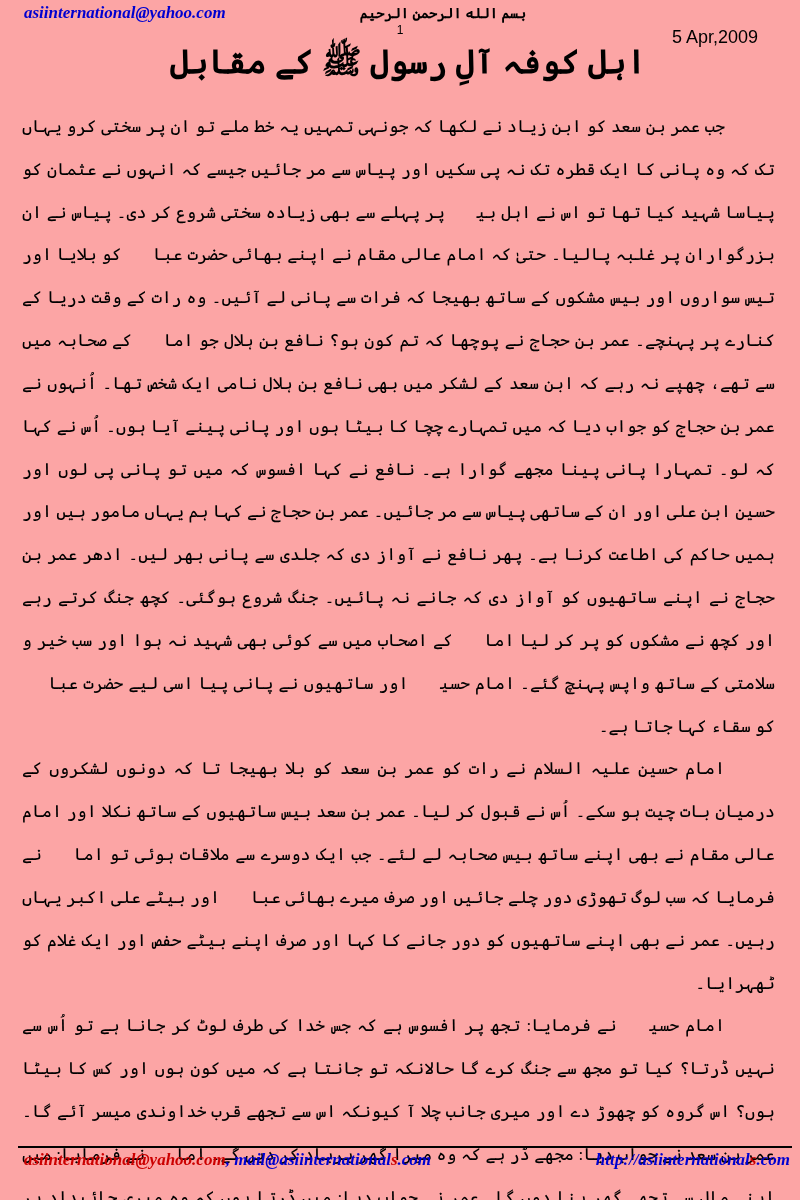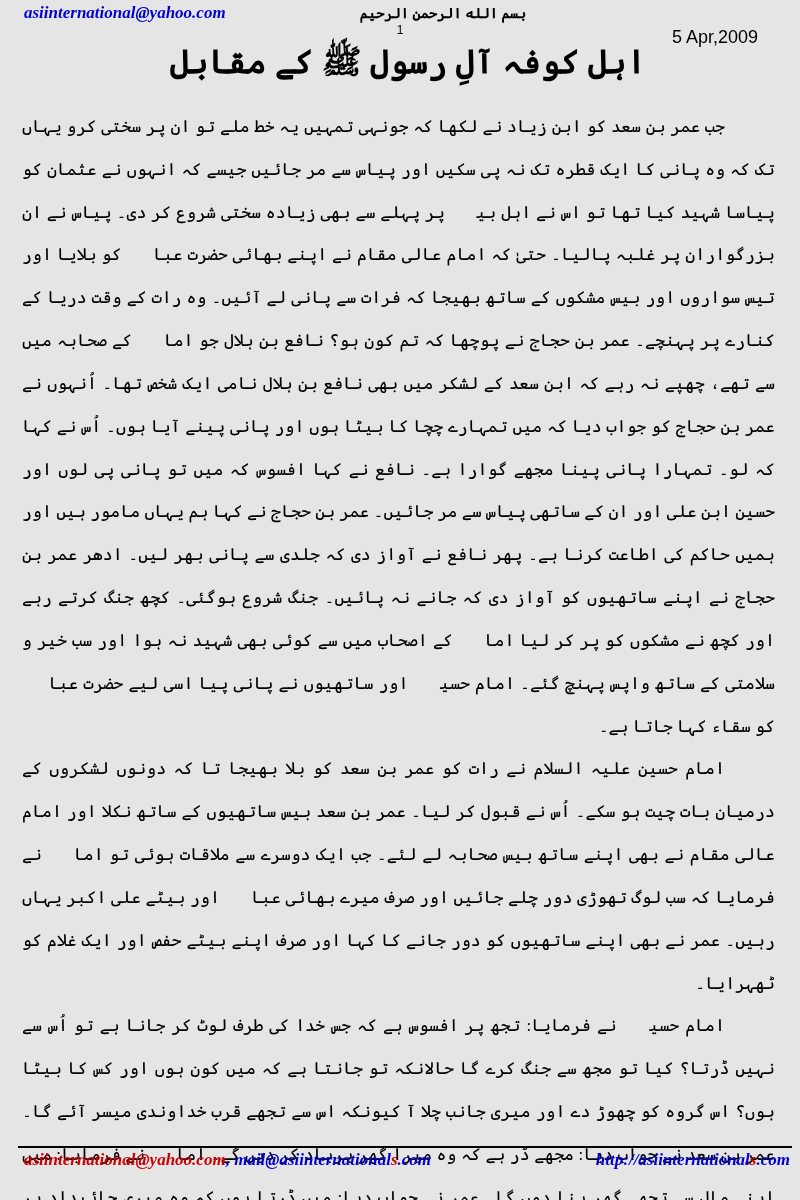--- a/index.html
+++ b/index.html
@@ -1,21 +1,21 @@
 <!DOCTYPE html>
 <html lang="ur"><head>
 <meta charset="utf-8">
 <style>
   * { box-sizing: border-box; margin: 0; padding: 0; }
   html, body { background: #ffffff; }
   .page {
     position: relative;
     width: 800px;
     height: 1200px;
-    background: #e5e5e5;
+    background: #fca5a5;
     overflow: hidden;
     font-family: "Liberation Serif", serif;
     color: #000000;
   }
   
   .header-email {
     position: absolute;
     top: 3px;
     left: 24px;
     font-size: 17px;

